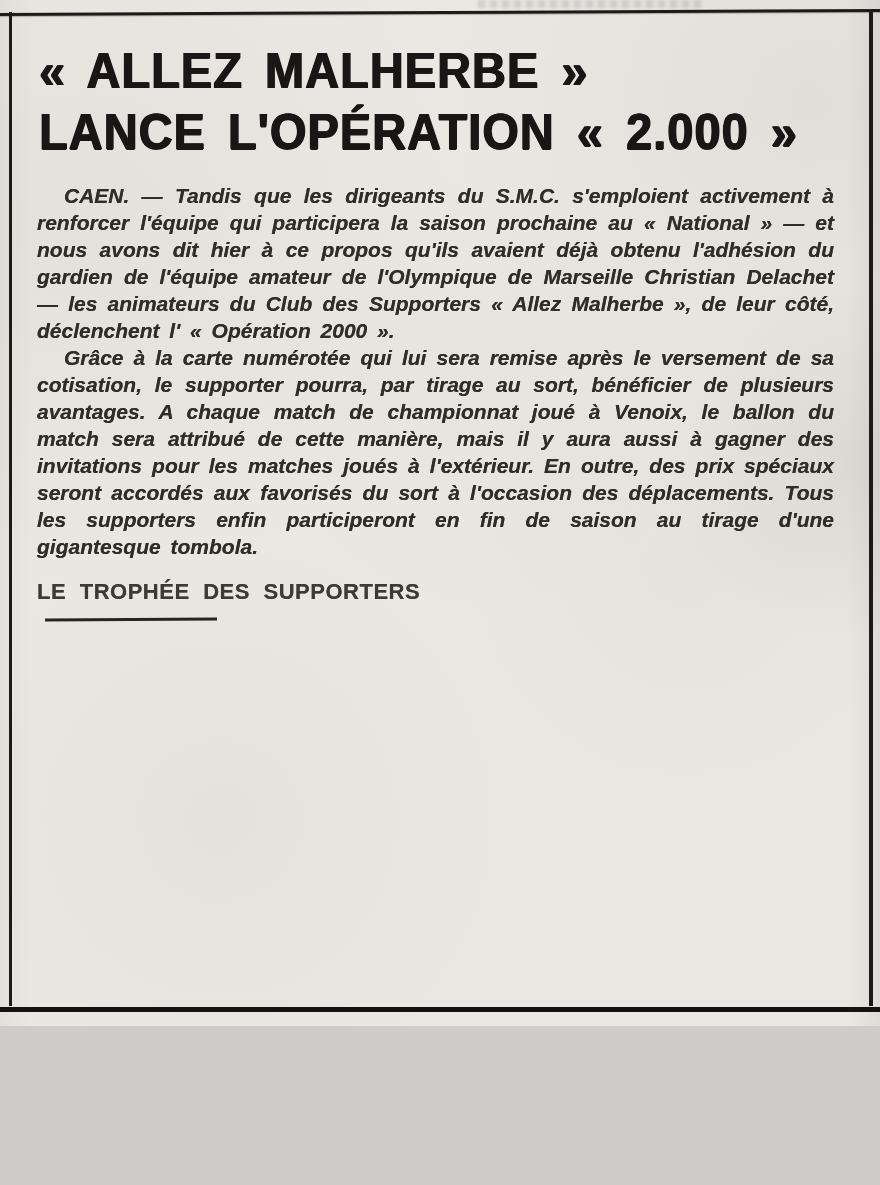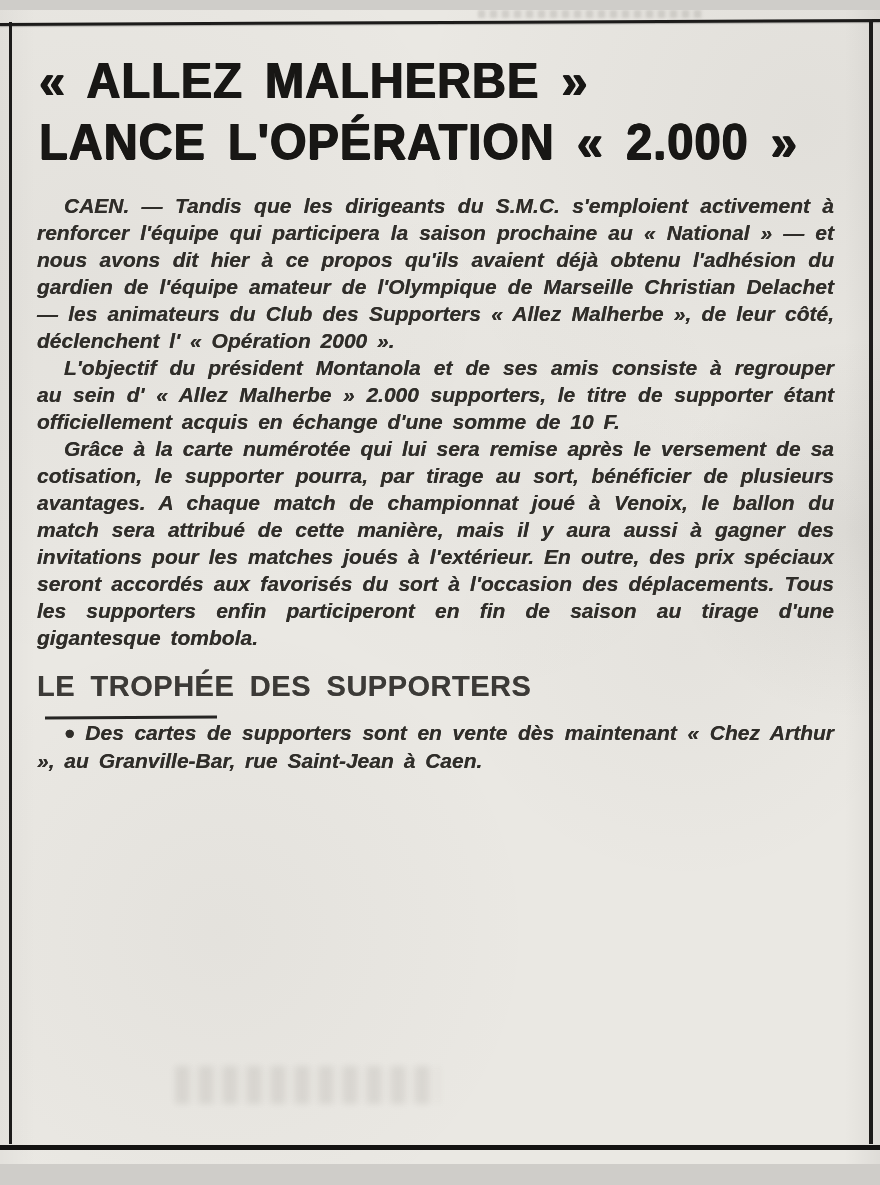--- a/index.html
+++ b/index.html
@@ -4,22 +4,22 @@
 <style>
   html, body {
     margin: 0;
     padding: 0;
     background: #cfcdc9;
   }
 
   .page {
     position: relative;
     width: 880px;
-    height: 1154px;
-    margin: 10px auto;
+    height: 1026px;
+    margin: 0 auto;
     overflow: hidden;
     background-color: #eae8e3;
     background-image:
       radial-gradient(circle at 10% 22%, rgba(60,55,50,0.04), transparent 34%),
       radial-gradient(circle at 92% 10%, rgba(60,55,50,0.05), transparent 30%),
       radial-gradient(circle at 78% 55%, rgba(60,55,50,0.03), transparent 26%),
       radial-gradient(circle at 25% 80%, rgba(60,55,50,0.035), transparent 28%),
       radial-gradient(circle at 55% 38%, rgba(60,55,50,0.025), transparent 30%),
       radial-gradient(circle at 97% 45%, rgba(40,38,35,0.07), transparent 18%),
       linear-gradient(90deg, rgba(0,0,0,0.03) 0%, rgba(0,0,0,0) 4%, rgba(0,0,0,0) 96%, rgba(0,0,0,0.05) 100%);
@@ -86,21 +86,21 @@
     text-align: justify;
     text-indent: 27px;
     word-spacing: 4px;
     color: #2f2d29;
     text-shadow: 0 0 0.6px rgba(47,45,41,0.85);
   }
 
   .section-heading {
     margin: 19px 0 12px 0;
     font-weight: bold;
-    font-size: 29px;
+    font-size: 22px;
     letter-spacing: 0.5px;
     word-spacing: 7px;
     color: #3c3a37;
     text-shadow: 0 0 0.5px rgba(60,58,55,0.7);
   }
 
   .divider {
     margin: 13px 0 0 8px;
     width: 172px;
     height: 3px;
@@ -144,25 +144,23 @@
 
   <div class="content">
 
     <h1 class="headline">
       <span class="hl-line">« ALLEZ MALHERBE »</span>
       <span class="hl-line">LANCE L'OPÉRATION « 2.000 »</span>
     </h1>
 
     <div class="body-text">
       <p>CAEN. — Tandis que les dirigeants du S.M.C. s'emploient activement à renforcer l'équipe qui participera la saison prochaine au « National » — et nous avons dit hier à ce propos qu'ils avaient déjà obtenu l'adhésion du gardien de l'équipe amateur de l'Olympique de Marseille Christian Delachet — les animateurs du Club des Supporters « Allez Malherbe », de leur côté, déclenchent l' « Opération 2000 ».</p>
-      <p>L'objectif du président Montanola et de ses amis consiste à regrouper au sein d' « Allez Malherbe » 2.000 supporters, le titre de supporter étant officiellement acquis en échange d'une somme de 10 F.</p>
       <p>Grâce à la carte numérotée qui lui sera remise après le versement de sa cotisation, le supporter pourra, par tirage au sort, bénéficier de plusieurs avantages. A chaque match de championnat joué à Venoix, le ballon du match sera attribué de cette manière, mais il y aura aussi à gagner des invitations pour les matches joués à l'extérieur. En outre, des prix spéciaux seront accordés aux favorisés du sort à l'occasion des déplacements. Tous les supporters enfin participeront en fin de saison au tirage d'une gigantesque tombola.</p>
 
       <h2 class="section-heading">LE TROPHÉE DES SUPPORTERS</h2>
 
 
       <div class="divider"></div>
 
-      <p class="footer-note"><span class="bullet">●</span><span>Des cartes de supporters sont en vente dès maintenant « Chez Arthur », au Granville-Bar, rue Saint-Jean à Caen.</span></p>
     </div>
 
   </div>
 </div>
 
 </body></html>

